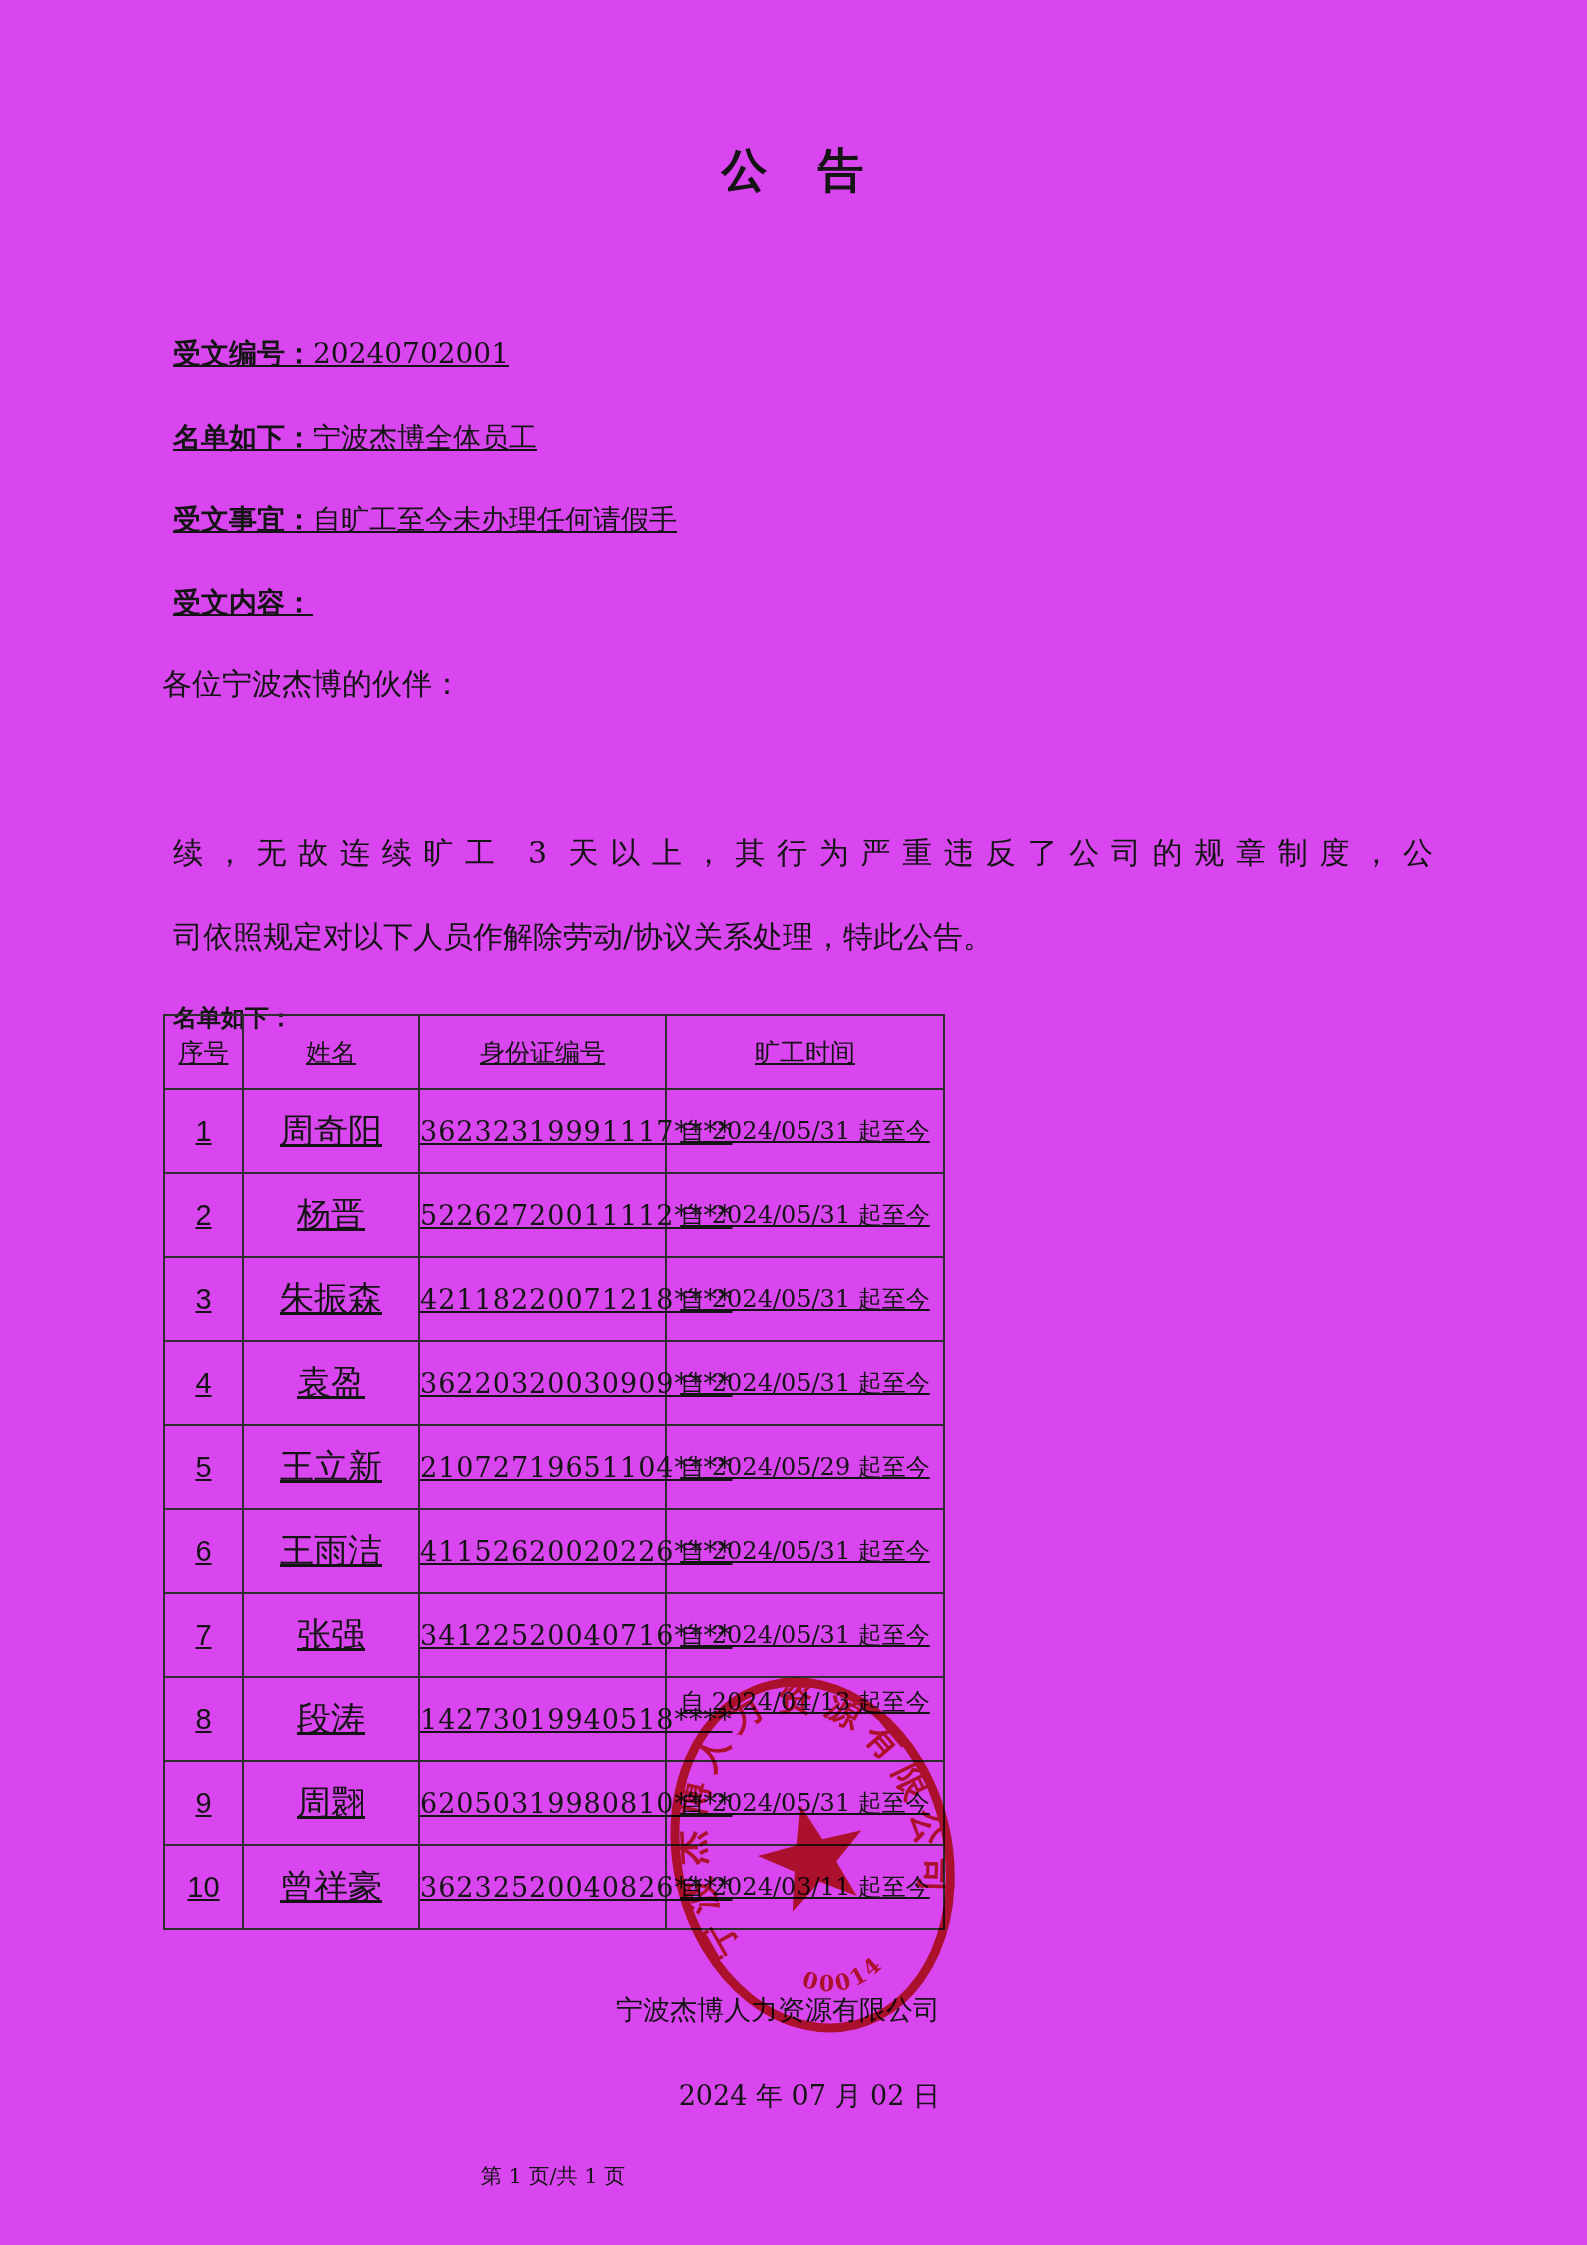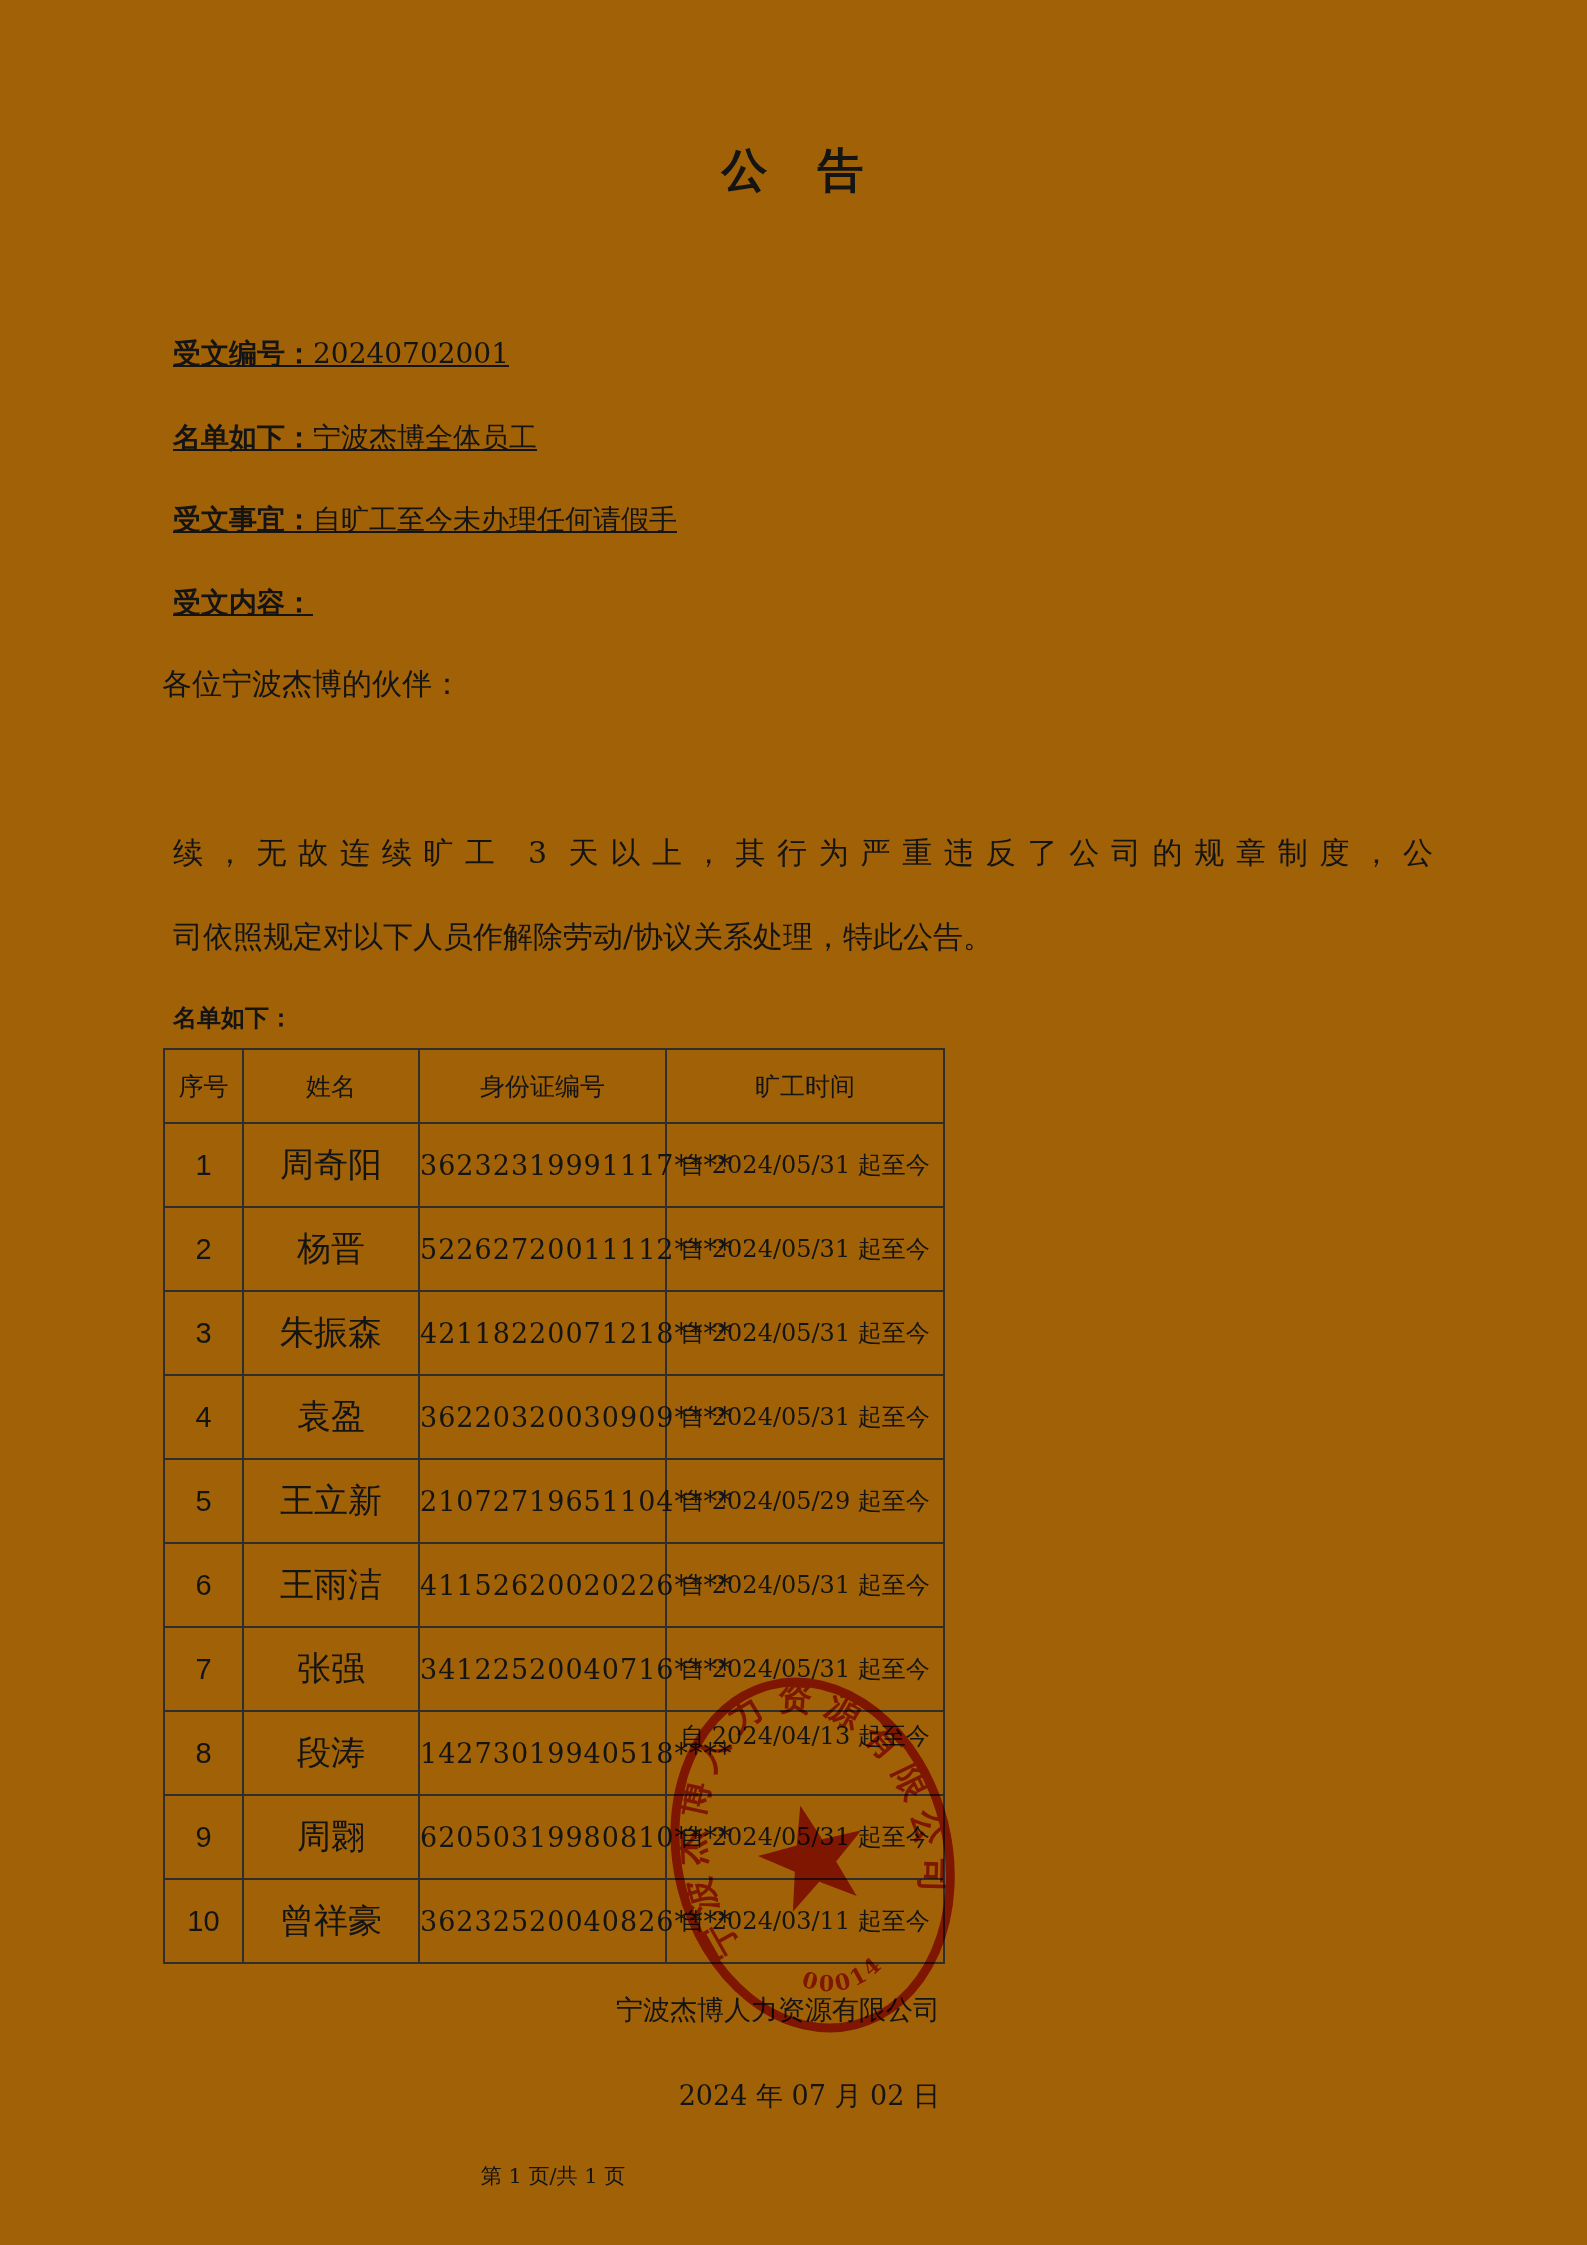--- a/index.html
+++ b/index.html
@@ -1,19 +1,19 @@
 <!DOCTYPE html>
 <html><head>
 <meta charset="utf-8">
 <style>
   html,body{margin:0;padding:0;background:#ffffff;}
   .page{
     position:relative;
     width:1587px;height:2245px;
-    background:#a16207;
+    background:#d946ef;
     font-family:"DejaVu Serif","Liberation Serif",serif;
     color:#141414;
     overflow:hidden;
   }
   .abs{position:absolute;}
   .title{
     left:0;top:140px;width:1587px;
     text-align:center;
     font-size:46px;font-weight:700;
     letter-spacing:2px;
@@ -30,23 +30,24 @@
     left:173px;width:1260px;
     font-size:30px;line-height:1.4;
     text-align:justify;text-align-last:justify;
     white-space:normal;
   }
   .bl0{top:747px;padding-left:83px;width:1177px;}
   .bl1{top:832px;}
   .bl2{top:916px;text-align:left;text-align-last:left;}
   .list-intro{left:173px;top:1002px;font-size:24px;font-weight:700;}
   table.roster{
-    position:absolute;left:163px;top:1048px;
+    position:absolute;left:163px;top:1014px;
     border-collapse:collapse;table-layout:fixed;
     width:780px;
+    text-decoration:underline;
   }
   table.roster col.c0{width:79px;}
   table.roster col.c1{width:176px;}
   table.roster col.c2{width:247px;}
   table.roster col.c3{width:278px;}
   table.roster th, table.roster td{
     border:2px solid #2e2e2e;
     text-align:center;vertical-align:middle;
     font-weight:400;padding:0;
   }

